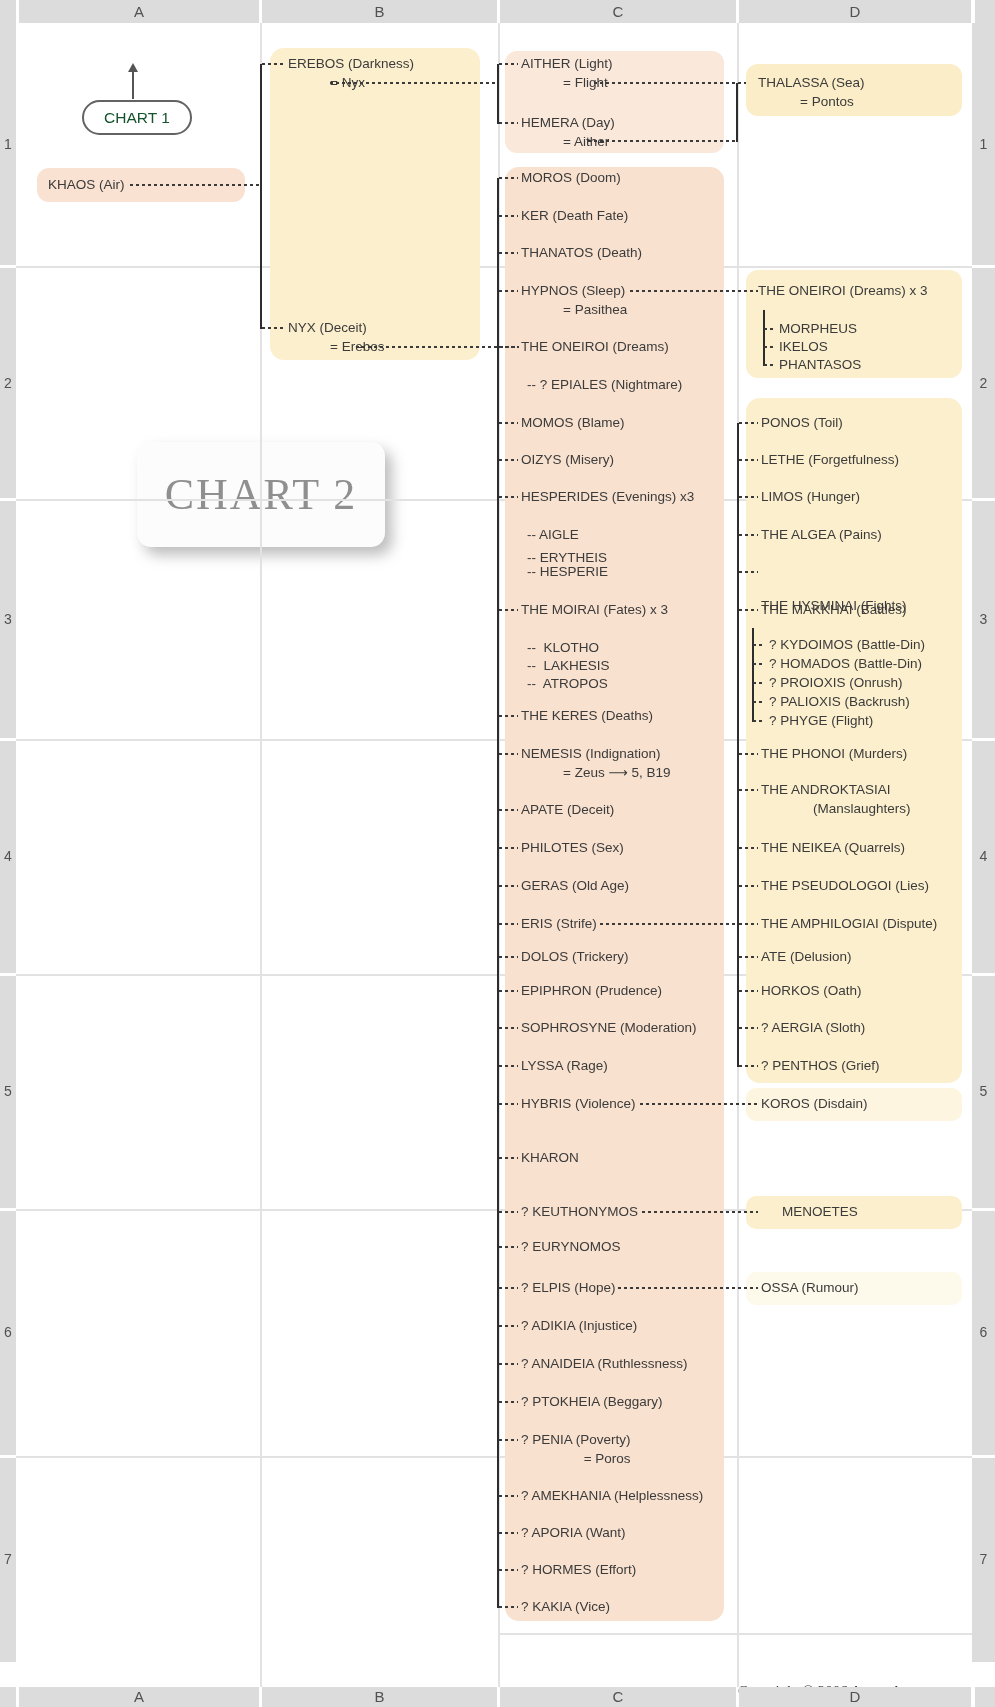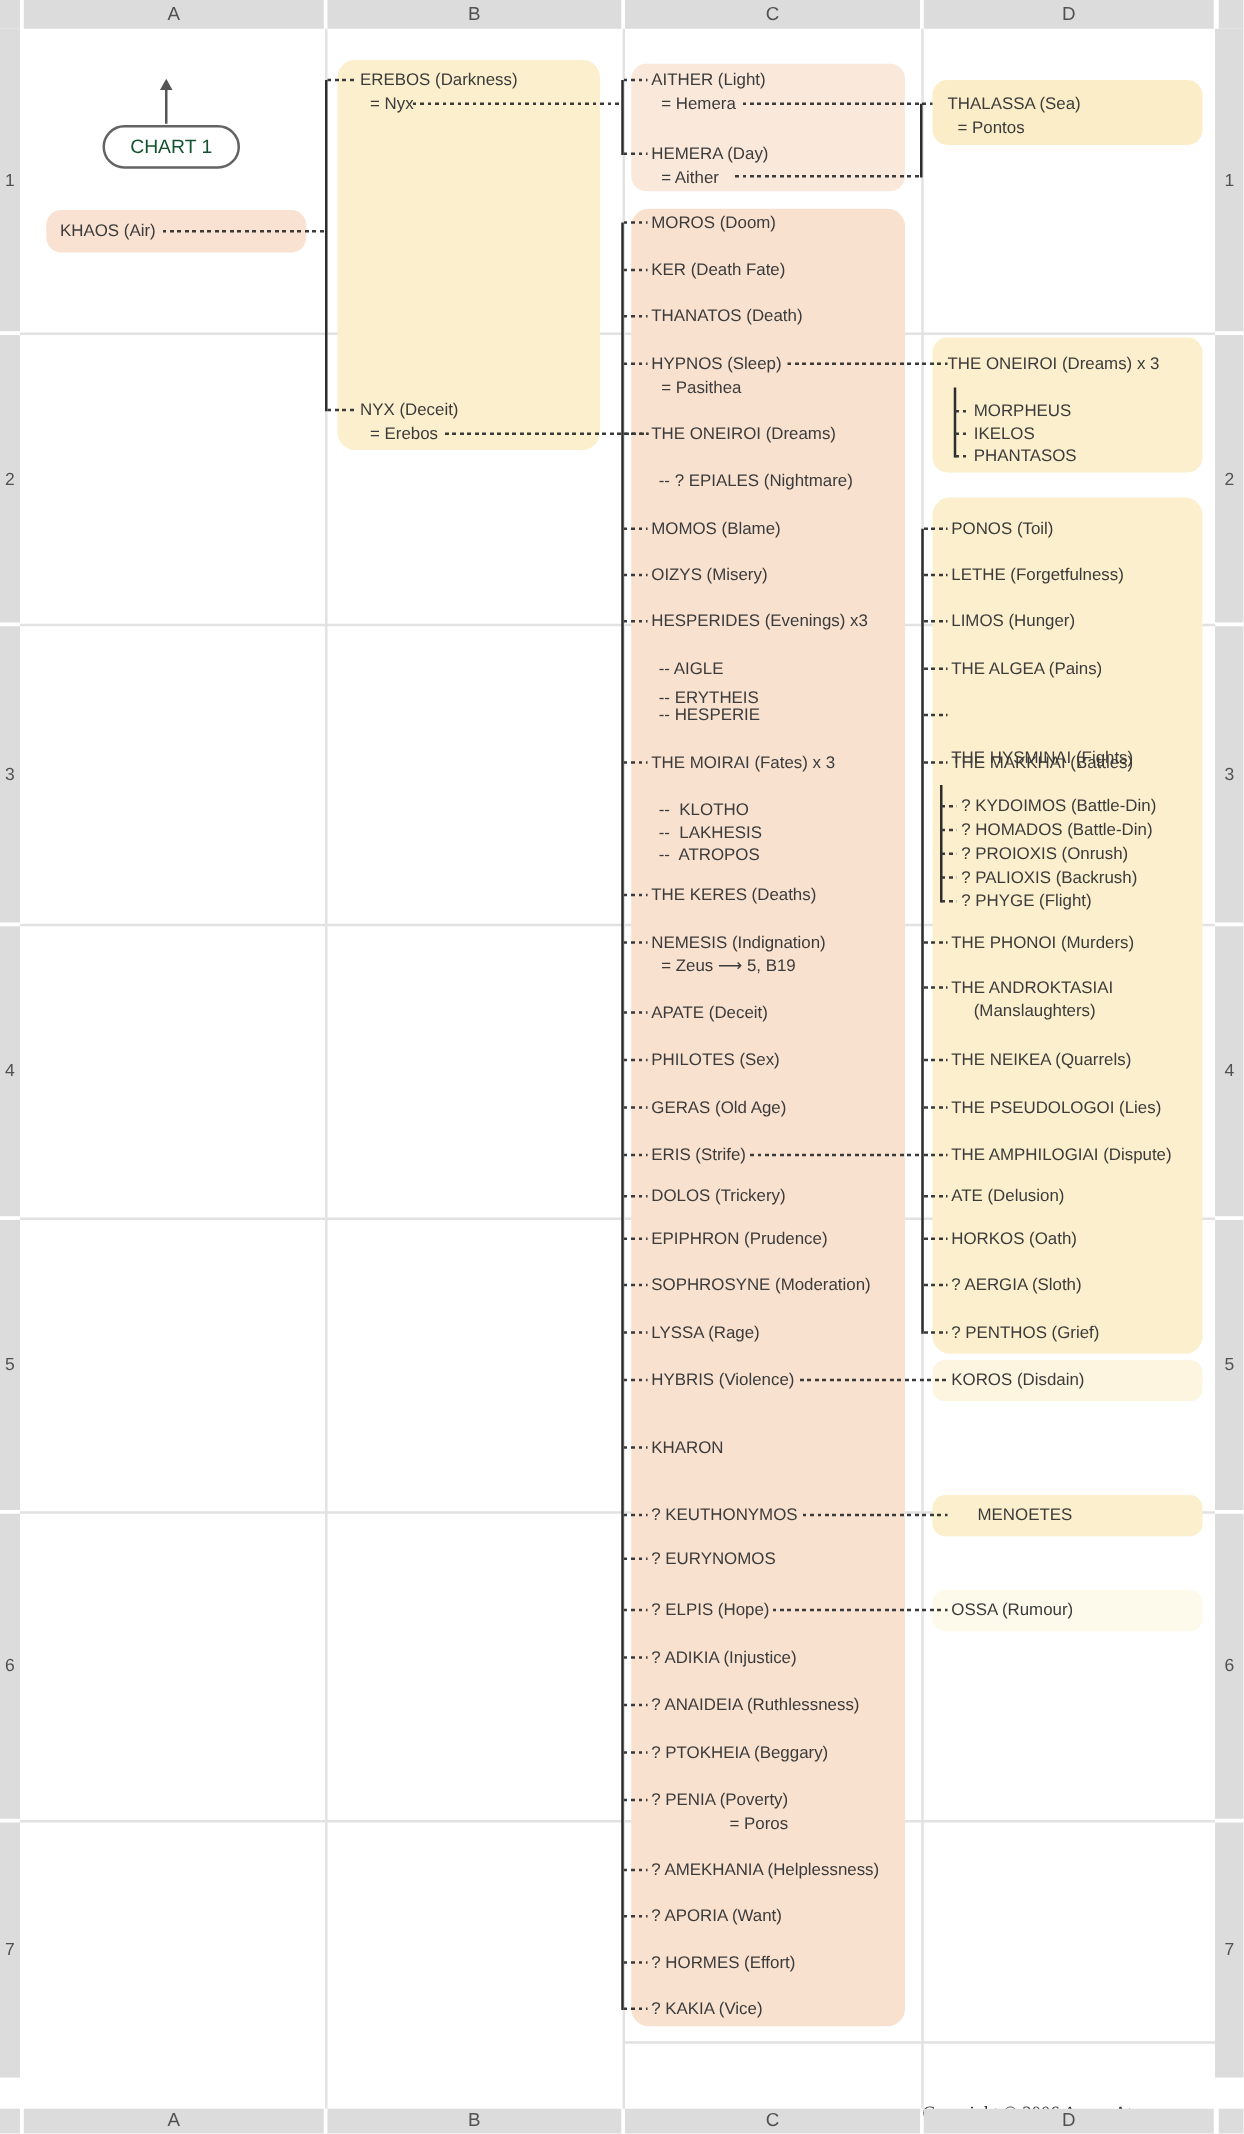--- a/index.html
+++ b/index.html
@@ -11,40 +11,41 @@
   .strip{position:absolute;background:#dcdcdc;}
   .rownum{position:absolute;color:#515151;font:14px/14px "Liberation Sans",sans-serif;text-align:center;}
   .divider{position:absolute;background:#ffffff;height:3px;}
   .gridv{position:absolute;width:2px;background:#e2e2e2;}
   .gridh{position:absolute;height:2px;background:#e2e2e2;}
   .box{position:absolute;}
   .solid{position:absolute;width:2px;background:#2d2d2d;}
   .dash{position:absolute;height:2px;
         background:repeating-linear-gradient(90deg,#3a3a3a 0 3px,transparent 3px 6px);}
   .node{position:absolute;font:13.5px/19px "Liberation Sans",sans-serif;color:#3b3b3b;white-space:pre;}
-  .node .cont{padding-left:8px;}
+  .node .cont{padding-left:8px;margin-left:34px;}
   #chart1-pill{position:absolute;left:82px;top:100px;width:110px;height:35px;border:2px solid #636363;
         border-radius:18px;background:#fff;box-sizing:border-box;text-align:center;
         font:15.5px/31px "Liberation Sans",sans-serif;color:#14532d;cursor:pointer;}
   #chart1-arrow-line{position:absolute;left:132px;top:72px;width:2px;height:27px;background:#555;}
   #chart1-arrow-head{position:absolute;left:128px;top:63px;width:0;height:0;
         border-left:5px solid transparent;border-right:5px solid transparent;border-bottom:9px solid #555;}
   #chart2-box{position:absolute;left:137px;top:442px;width:248px;height:105px;background:#fcfcfc;
         border-radius:14px;box-shadow:7px 8px 14px rgba(90,90,90,0.40);text-align:center;
         font:44px/105px "Liberation Serif",serif;color:#8f8f8f;letter-spacing:2px;}
   #copyright{position:absolute;left:738px;top:1644px;font:15px/19px "Liberation Serif",serif;
         color:#2f2f2f;white-space:pre;}
 </style>
 </head>
 <body>
 
 <div id="stage">
   <div id="chart1-arrow-line"></div>
   <div id="chart1-arrow-head"></div>
   <div id="chart1-pill">CHART 1</div>
+  <div id="chart2-box">CHART 2</div>
   <div id="copyright">
     <div>Copyright © 2006 Aaron Atsma</div>
     
   </div>
 <div class="gridv" style="left: 260px; top: 23px; height: 1664px;"></div>
     <div class="gridv" style="left: 498px; top: 23px; height: 1664px;"></div>
     <div class="gridv" style="left: 737px; top: 23px; height: 1664px;"></div>
     <div class="gridh" style="left: 16px; top: 266px; width: 956px;"></div>
     <div class="gridh" style="left: 16px; top: 499px; width: 956px;"></div>
     <div class="gridh" style="left: 16px; top: 739px; width: 956px;"></div>
@@ -78,21 +79,21 @@
     <div class="dash" style="left: 600px; top: 923px; width: 137px;"></div>
     <div class="dash" style="left: 640px; top: 1103px; width: 118px;"></div>
     <div class="dash" style="left: 642px; top: 1211px; width: 116px;"></div>
     <div class="dash" style="left: 618px; top: 1287px; width: 140px;"></div>
     <div class="node" style="left: 48px; top: 175px;"><div>KHAOS (Air)</div></div>
     <div class="dash" style="left: 262px; top: 63px; width: 23px;"></div>
     <div class="node" style="left: 288px; top: 54px;"><div>EREBOS (Darkness)</div><div class="cont">= Nyx</div></div>
     <div class="dash" style="left: 262px; top: 327px; width: 23px;"></div>
     <div class="node" style="left: 288px; top: 318px;"><div>NYX (Deceit)</div><div class="cont">= Erebos</div></div>
     <div class="dash" style="left: 499px; top: 63px; width: 19px;"></div>
-    <div class="node" style="left: 521px; top: 54px;"><div>AITHER (Light)</div><div class="cont">= Hemera</div></div>
+    <div class="node" style="left: 521px; top: 54px;"><div>AITHER (Light)</div><div class="cont">= Flight</div></div>
     <div class="dash" style="left: 499px; top: 122px; width: 19px;"></div>
     <div class="node" style="left: 521px; top: 113px;"><div>HEMERA (Day)</div><div class="cont">= Aither</div></div>
     <div class="dash" style="left: 499px; top: 177px; width: 19px;"></div>
     <div class="node" style="left: 521px; top: 168px;"><div>MOROS (Doom)</div></div>
     <div class="dash" style="left: 499px; top: 215px; width: 19px;"></div>
     <div class="node" style="left: 521px; top: 206px; text-align: right;"><div>KER (Death Fate)</div></div>
     <div class="dash" style="left: 499px; top: 252px; width: 19px;"></div>
     <div class="node" style="left: 521px; top: 243px;"><div>THANATOS (Death)</div></div>
     <div class="dash" style="left: 499px; top: 290px; width: 19px;"></div>
     <div class="node" style="left: 521px; top: 281px;"><div>HYPNOS (Sleep)</div><div class="cont">= Pasithea</div></div>

